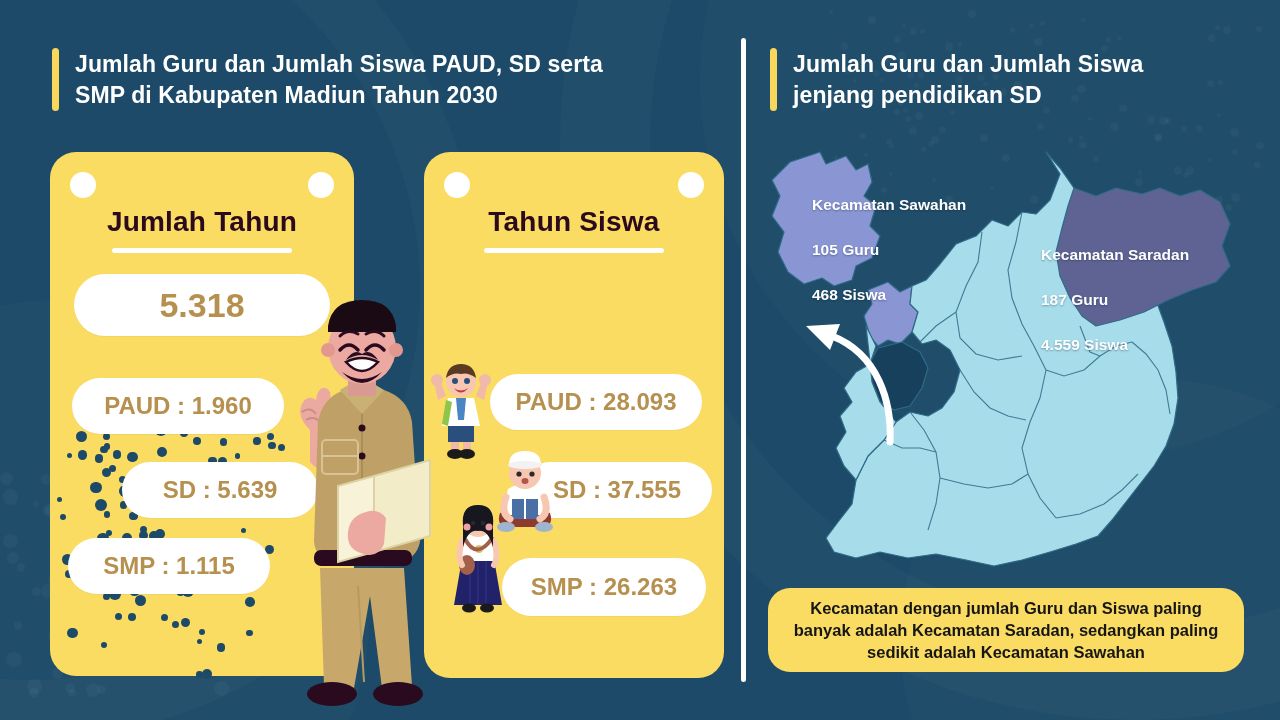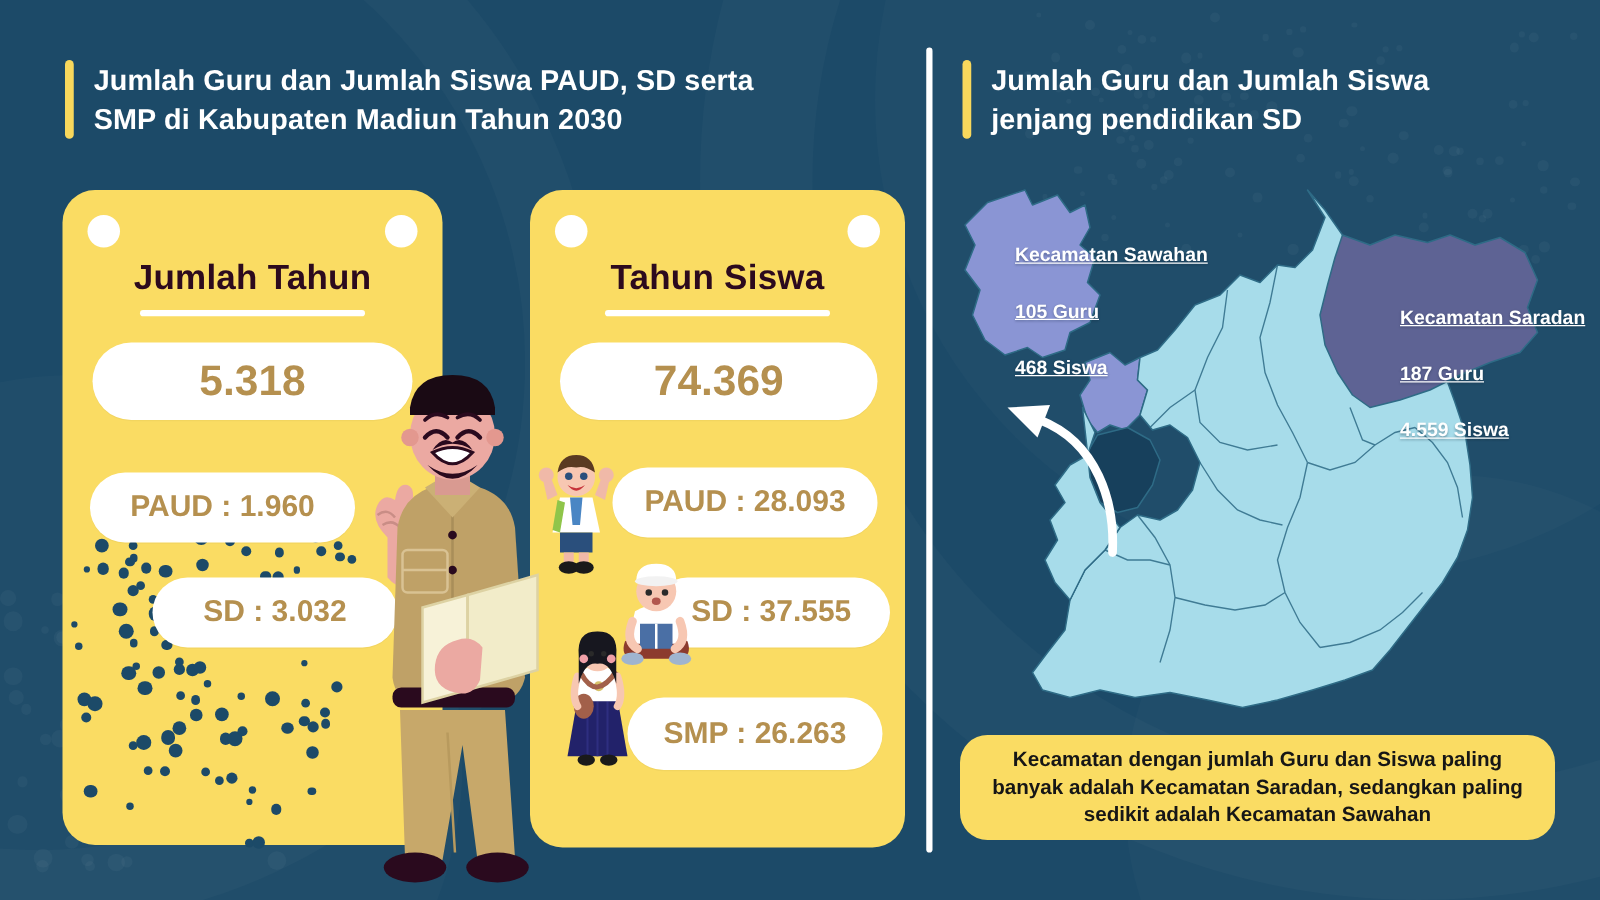--- a/index.html
+++ b/index.html
@@ -133,24 +133,23 @@
   .map-wrap svg { width: 100%; height: 100%; display: block; }
 
   .map-label {
     position: absolute;
     color: #ffffff;
     font-size: 15.5px;
     font-weight: bold;
     line-height: 1.45;
     white-space: pre-line;
     text-shadow: 0 1px 2px rgba(10,30,45,.35);
-    text-decoration: underline;
   }
   .map-label.sawahan { left: 812px; top: 172px; }
-  .map-label.saradan { left: 1120px; top: 222px; }
+  .map-label.saradan { left: 1041px; top: 222px; }
 
   
   .illus { position: absolute; pointer-events: none; }
   .teacher { left: 262px; top: 300px; width: 200px; height: 420px; }
   .kid { width: 62px; height: 100px; }
   .kid1 { left: 430px; top: 360px; }
   .kid2 { left: 492px; top: 445px; width: 66px; height: 92px; }
   .kid3 { left: 448px; top: 505px; width: 60px; height: 110px; }
 </style>
 </head>
@@ -461,30 +460,30 @@
         <span style="left:49.6px;top:127.8px;width:6.1px;height:6.1px"></span>
       </div>
     <div class="punch left"></div>
     <div class="punch right"></div>
     <div class="card-title" style="top:54px;">Jumlah Tahun</div>
     <div class="card-rule" style="left:62px; top:96px; width:180px;"></div>
 
     <div class="pill big" style="left:24px; top:122px; width:256px; height:62px;">5.318</div>
 
     <div class="pill row" style="left:22px; top:226px; width:212px; height:56px;">PAUD : 1.960</div>
-    <div class="pill row" style="left:72px; top:310px; width:196px; height:56px;">SD : 3.032</div>
+    <div class="pill row" style="left:72px; top:310px; width:196px; height:56px;">SD : 5.639</div>
+    <div class="pill row" style="left:18px; top:386px; width:202px; height:56px;">SMP : 1.115</div>
   </div>
 
   <div class="card" style="left:424px; top:152px; width:300px; height:526px;">
     <div class="punch left"></div>
     <div class="punch right"></div>
     <div class="card-title" style="top:54px;">Tahun Siswa</div>
     <div class="card-rule" style="left:60px; top:96px; width:180px;"></div>
 
-    <div class="pill big" style="left:24px; top:122px; width:254px; height:62px;">74.369</div>
 
     <div class="pill row" style="left:66px; top:222px; width:212px; height:56px;">PAUD : 28.093</div>
     <div class="pill row" style="left:98px; top:310px; width:190px; height:56px;">SD : 37.555</div>
     <div class="pill row" style="left:78px; top:406px; width:204px; height:58px;">SMP : 26.263</div>
   </div>
 
   <div class="illus teacher">
     <svg viewBox="0 0 200 420" xmlns="http://www.w3.org/2000/svg">
 
       <path d="M48 130 q-14 -14 -8 -26 q5 -10 14 -4 q2 -14 10 -12 q6 2 4 14 l0 16 q12 6 10 20 l-6 30 q-14 6 -24 -6 z" fill="#eba9a2"></path>

